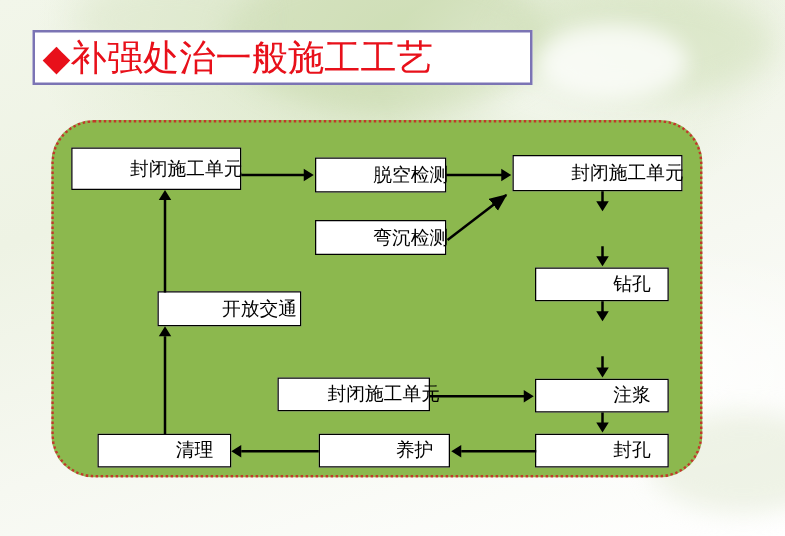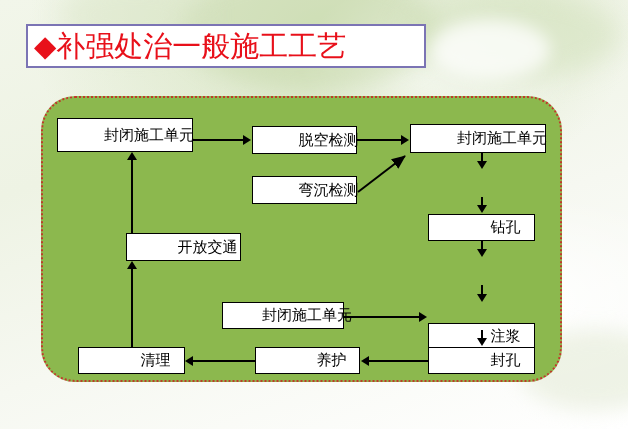--- a/index.html
+++ b/index.html
@@ -110,21 +110,21 @@
   <div class="node" style="left:252px; top:126px; width:105px; height:28px;">脱空检测</div>
 
   <div class="node" style="left:252px; top:176px; width:105px; height:28px;">弯沉检测</div>
 
   <div class="node" style="left:410px; top:124px; width:136px; height:29px;">封闭施工单元</div>
 
 
   <div class="node" style="left:428px; top:214px; width:107px; height:27px;">钻孔</div>
 
 
-  <div class="node" style="left:428px; top:303px; width:107px; height:27px;margin-top:20px;">注浆</div>
+  <div class="node" style="left:428px; top:303px; width:107px; height:27px;">注浆</div>
 
   <div class="node" style="left:428px; top:347px; width:107px; height:27px;">封孔</div>
 
   <div class="node" style="left:222px; top:302px; width:122px; height:27px;">封闭施工单元</div>
 
   <div class="node" style="left:78px;  top:347px; width:107px; height:27px;">清理</div>
 
   <div class="node" style="left:255px; top:347px; width:105px; height:27px;">养护</div>
 
   <div class="node" style="left:78px;  top:233px; width:115px; height:28px;margin-left:48px;">开放交通</div>

